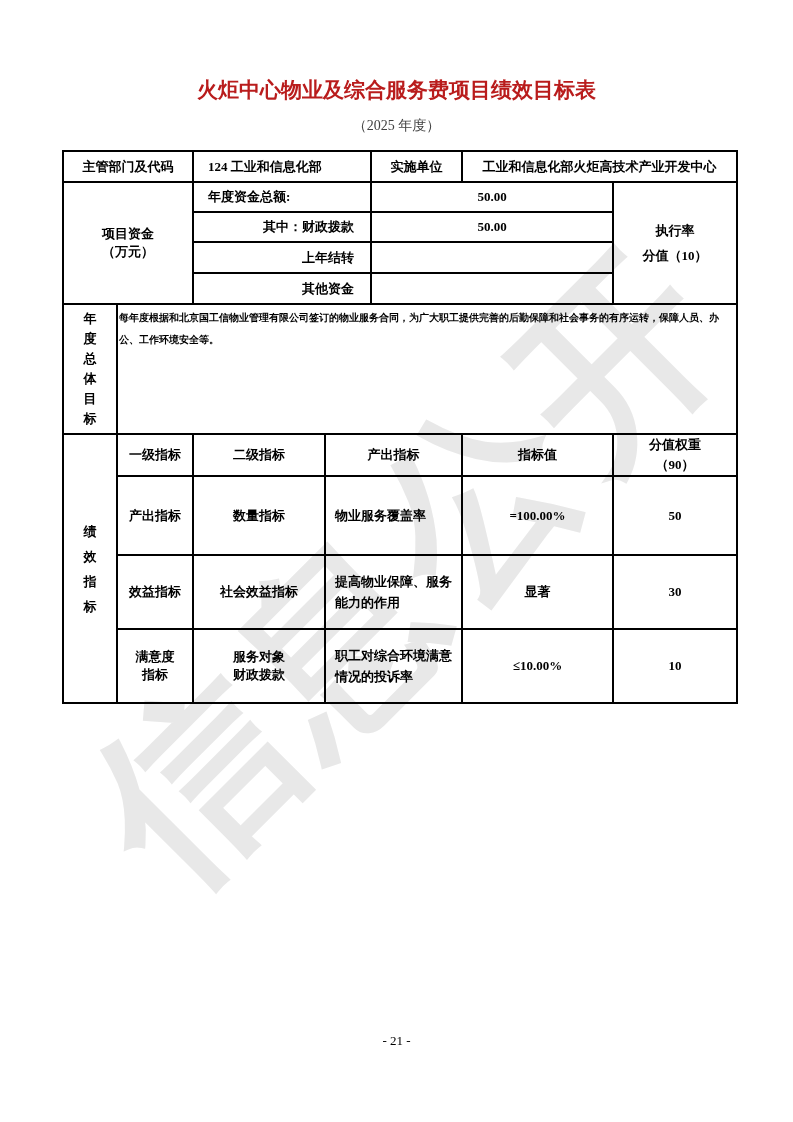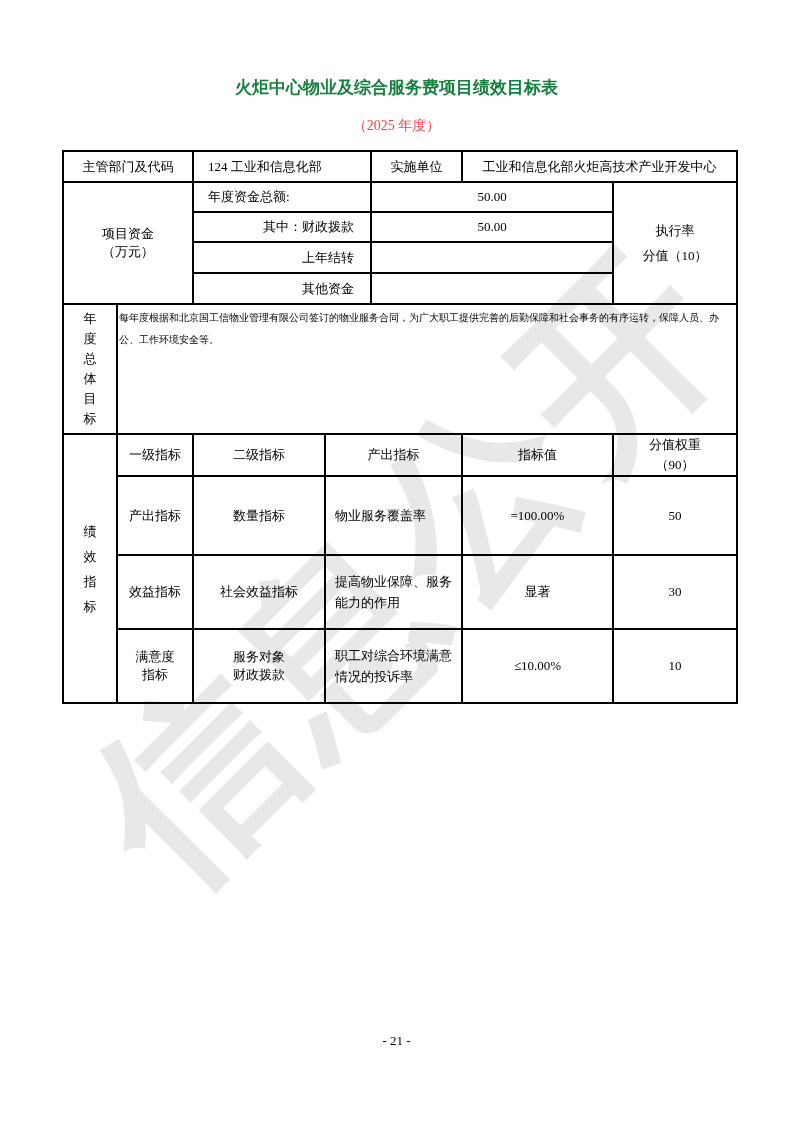--- a/index.html
+++ b/index.html
@@ -20,43 +20,44 @@
     transform: rotate(-45deg);
     font-size: 192px; font-weight: bold;
     letter-spacing: 6px;
     color: #e8e8e8;
     white-space: nowrap;
     z-index: 0;
     user-select: none;
   }
   .doc-title {
     position: absolute; left: 0; top: 76px; width: 100%;
-    text-align: center; font-size: 17px; font-weight: bold; color: #15803d;
+    text-align: center; font-size: 21px; font-weight: bold; color: #b91c1c;
     z-index: 2;
   }
   .doc-subtitle {
     position: absolute; left: 0; top: 117px; width: 100%;
-    text-align: center; font-size: 14px; color: #ef4444;
+    text-align: center; font-size: 14px; color: #404040;
     z-index: 2;
   }
   table.main {
     position: absolute; left: 62px; top: 150px;
     border-collapse: collapse;
     table-layout: fixed;
     width: 676px;
     z-index: 1;
     color: #000;
   }
   td {
     border: 2px solid #000;
     text-align: center;
     vertical-align: middle;
     font-size: 13px;
     padding: 0;
     overflow: hidden;
+    font-weight: bold;
   }
   .al { text-align: left; padding-left: 14px; }
   .ar { text-align: right; padding-right: 16px; }
   .pre { white-space: pre-line; }
   .vert6 { line-height: 20px; }
   .vert4 { line-height: 25px; }
   .exec  { line-height: 25px; }
   .whdr  { line-height: 20px; }
   .goal {
     text-align: left; vertical-align: top;

